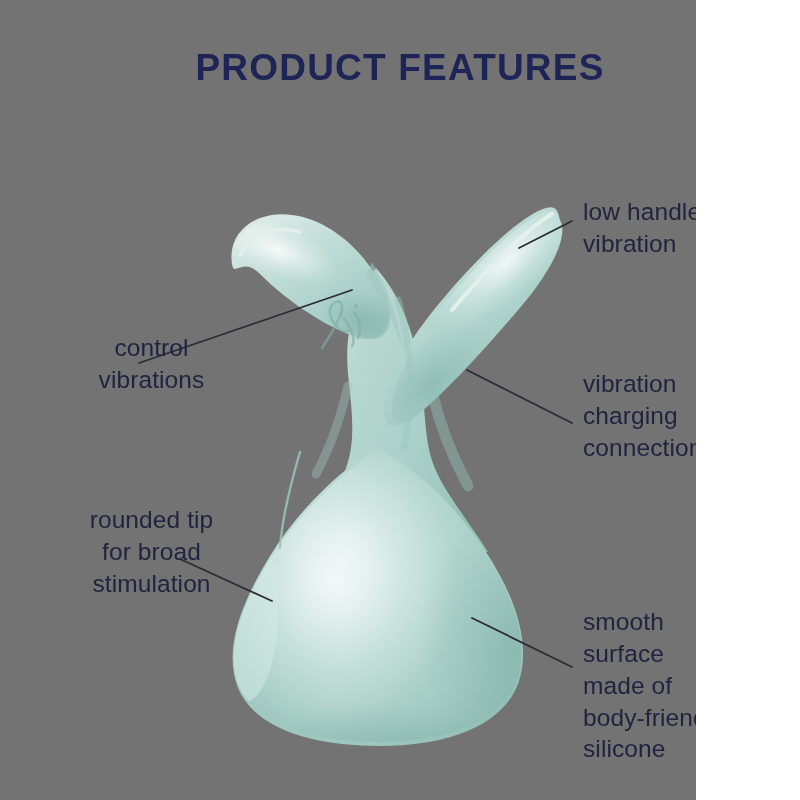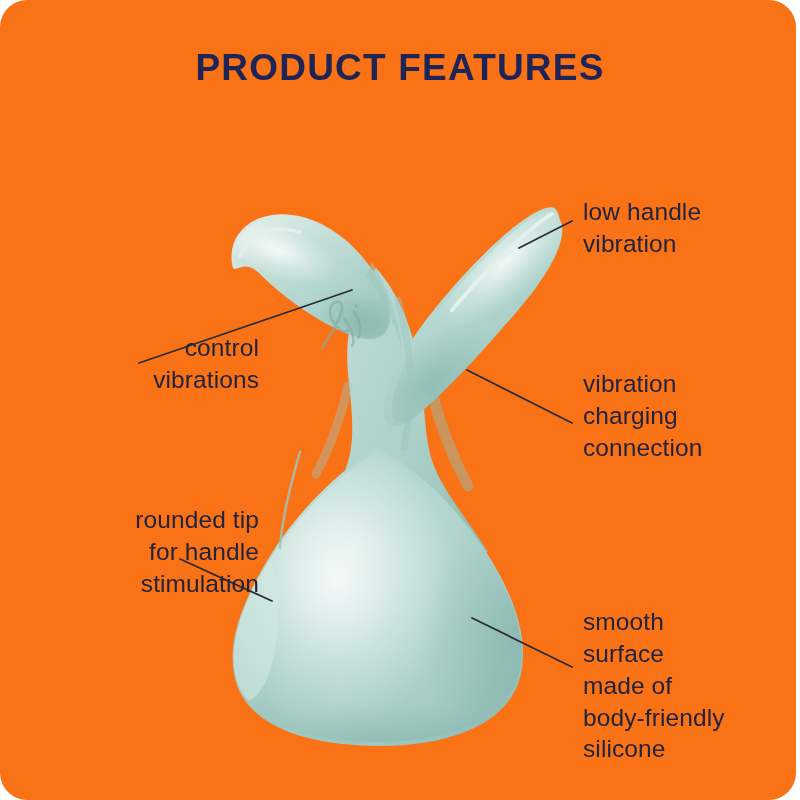--- a/index.html
+++ b/index.html
@@ -6,25 +6,24 @@
   html, body {
     margin: 0;
     padding: 0;
     background: #ffffff;
   }
   body {
     font-family: "Liberation Sans", sans-serif;
   }
   #page {
     position: relative;
-    width: 796px;
+    width: 696px;
     height: 800px;
-    background: #f97316;
+    background: #737373;
     overflow: hidden;
-    border-radius: 27px;
   }
   #title {
     position: absolute;
     left: 0;
     top: 48px;
     width: 800px;
     text-align: center;
     font-family: "Liberation Sans", sans-serif;
     font-size: 37px;
     font-weight: bold;
@@ -43,21 +42,21 @@
   .callout {
     position: absolute;
     font-family: "Liberation Sans", sans-serif;
     font-size: 24.5px;
     line-height: 1.30;
     color: #22233f;
     letter-spacing: 0.1px;
     white-space: pre-line;
   }
   .callout.left {
-    text-align: right;
+    text-align: center;
   }
   .callout.right {
     text-align: left;
   }
   #c-control   { left: 44px;  top: 332px; width: 215px; }
   #c-rounded   { left: 44px;  top: 504px; width: 215px; }
   #c-lowhandle { left: 583px; top: 196px; width: 215px; }
   #c-magnetic  { left: 583px; top: 368px; width: 215px; }
   #c-smooth    { left: 583px; top: 606px; width: 215px; }
 </style>
@@ -244,21 +243,21 @@
       <line x1="572" y1="667" x2="472" y2="618"></line>
       <line x1="139" y1="363" x2="352" y2="290"></line>
       <line x1="180" y1="559" x2="272" y2="601"></line>
     </g>
   </svg>
 
   <div class="callout left" id="c-control">control
 vibrations</div>
 
   <div class="callout left" id="c-rounded">rounded tip
-for handle
+for broad
 stimulation</div>
 
   <div class="callout right" id="c-lowhandle">low handle
 vibration</div>
 
   <div class="callout right" id="c-magnetic">vibration
 charging
 connection</div>
 
   <div class="callout right" id="c-smooth">smooth

